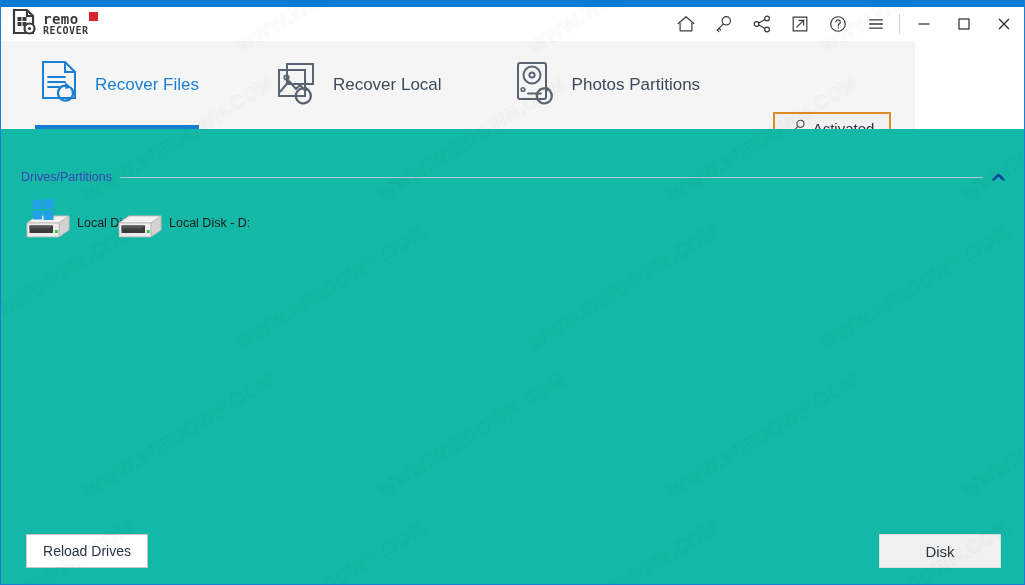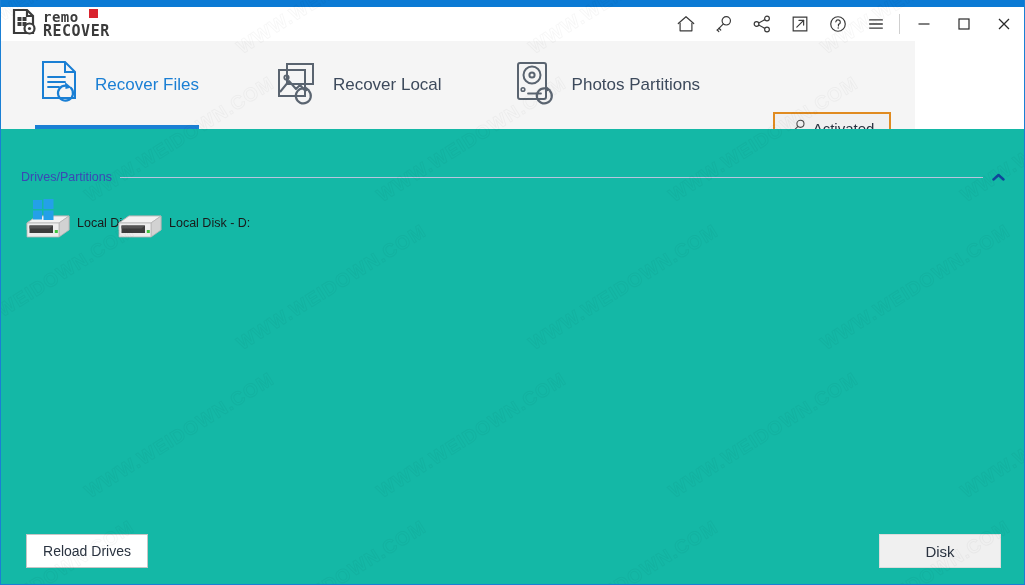--- a/index.html
+++ b/index.html
@@ -57,21 +57,21 @@
     line-height: 1;
   }
   .logo-row1 {
     display: flex;
     align-items: center;
     gap: 10px;
   }
   .logo-word {
     font-family: "DejaVu Sans Mono", monospace;
     font-weight: bold;
-    font-size: 15px;
+    font-size: 10px;
     letter-spacing: 0.5px;
     color: #3b3b3b;
   }
   .logo-word.small { font-size: 14px; }
   .logo-dot {
     width: 9px; height: 9px;
     background: #d9232e;
     display: inline-block;
     position: relative;
     top: -3px;

